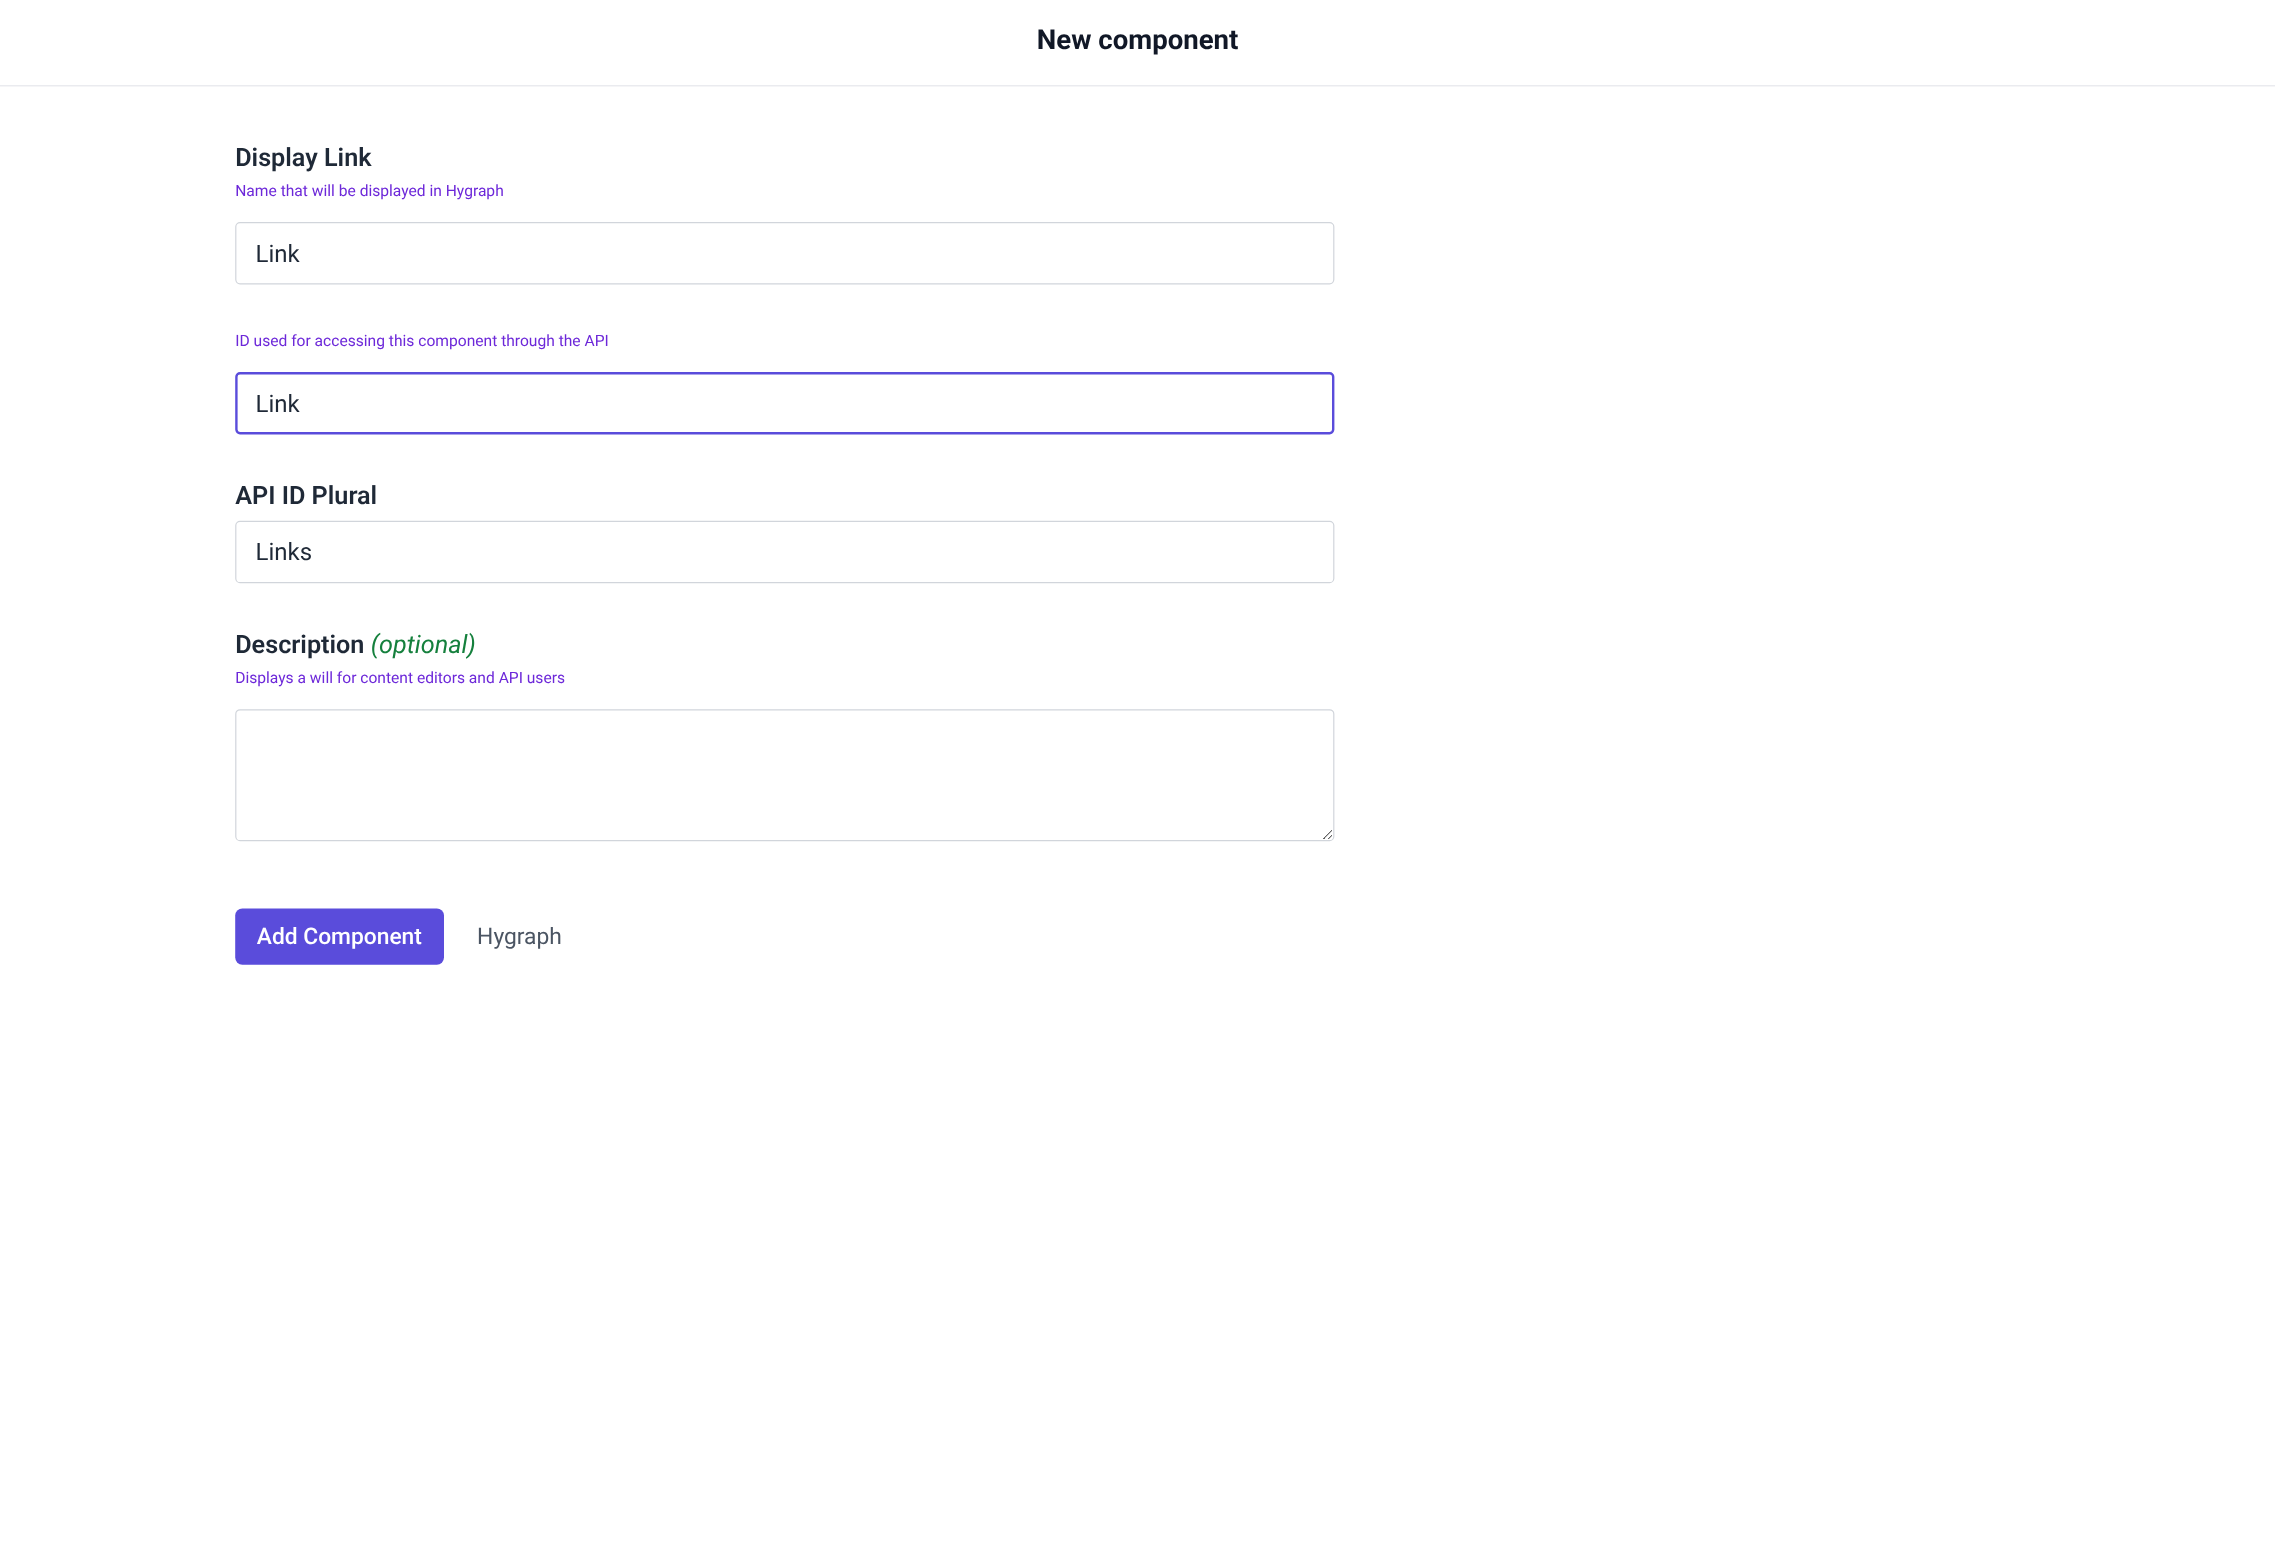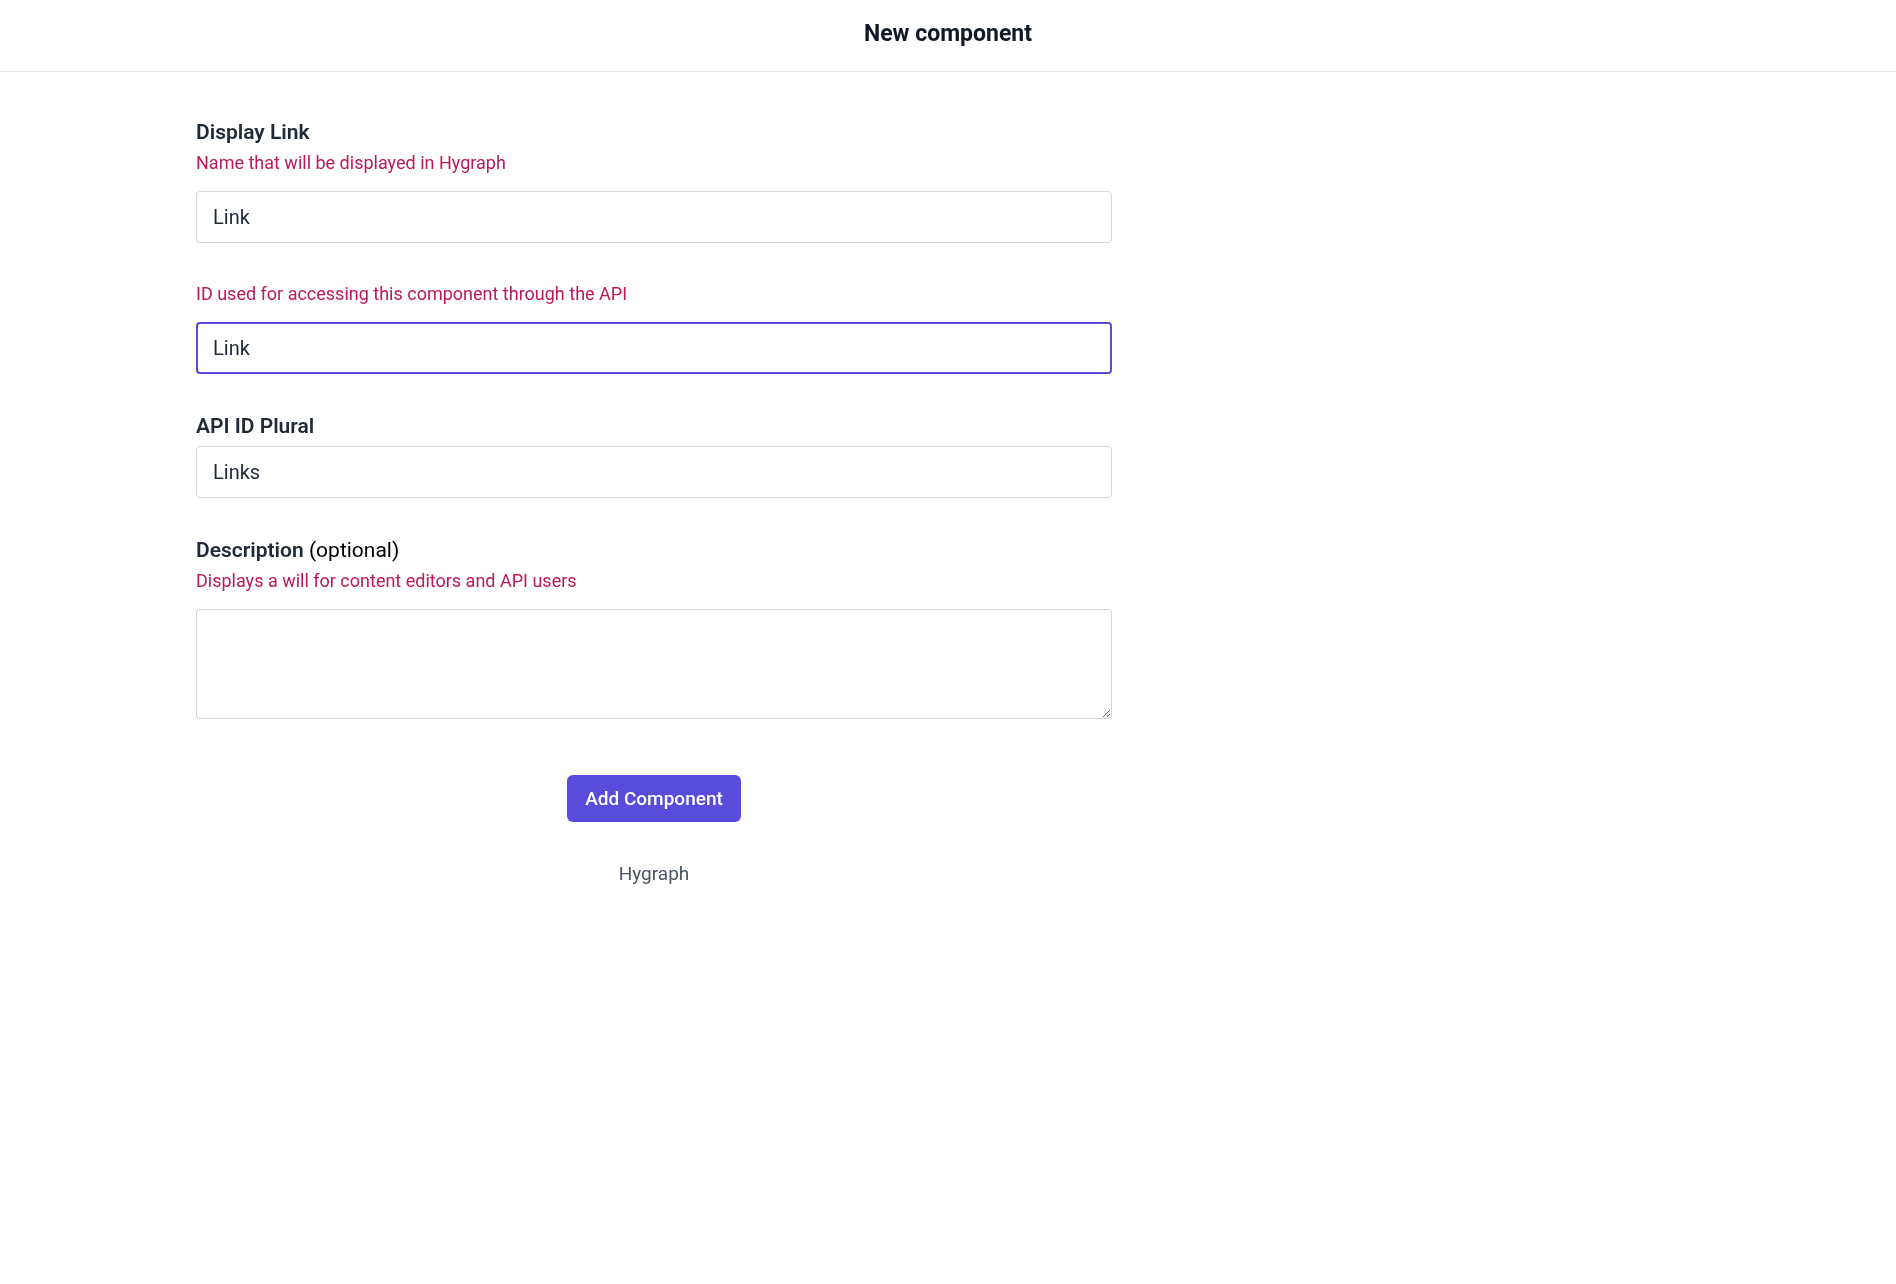--- a/index.html
+++ b/index.html
@@ -33,25 +33,26 @@
     }
     .field-label {
       font-size: 21px;
       font-weight: 600;
       color: #1f2937;
       display: block;
       margin-bottom: 8px;
     }
     .field-label .optional {
       font-weight: 400;
-      color: #000000;
+      color: #15803d;
+      font-style: italic;
     }
     .field-hint {
-      font-size: 18px;
-      color: #be185d;
+      font-size: 13px;
+      color: #6d28d9;
       margin-bottom: 18px;
     }
     .text-input {
       width: 100%;
       height: 52px;
       padding: 0 16px;
       font-size: 20px;
       color: #1f2937;
       border: 1px solid #d1d5db;
       border-radius: 4px;
@@ -71,24 +72,22 @@
       color: #1f2937;
       border: 1px solid #d1d5db;
       border-radius: 4px;
       background: #ffffff;
       outline: none;
       resize: both;
       font-family: inherit;
     }
     .button-row {
       display: flex;
-      align-items: center;
       gap: 28px;
       margin-top: 52px;
-      flex-direction: column;
     }
     .btn-primary {
       background: #5a4cdb;
       color: #ffffff;
       border: none;
       border-radius: 6px;
       padding: 12px 18px;
       font-size: 19px;
       font-weight: 500;
       cursor: pointer;

